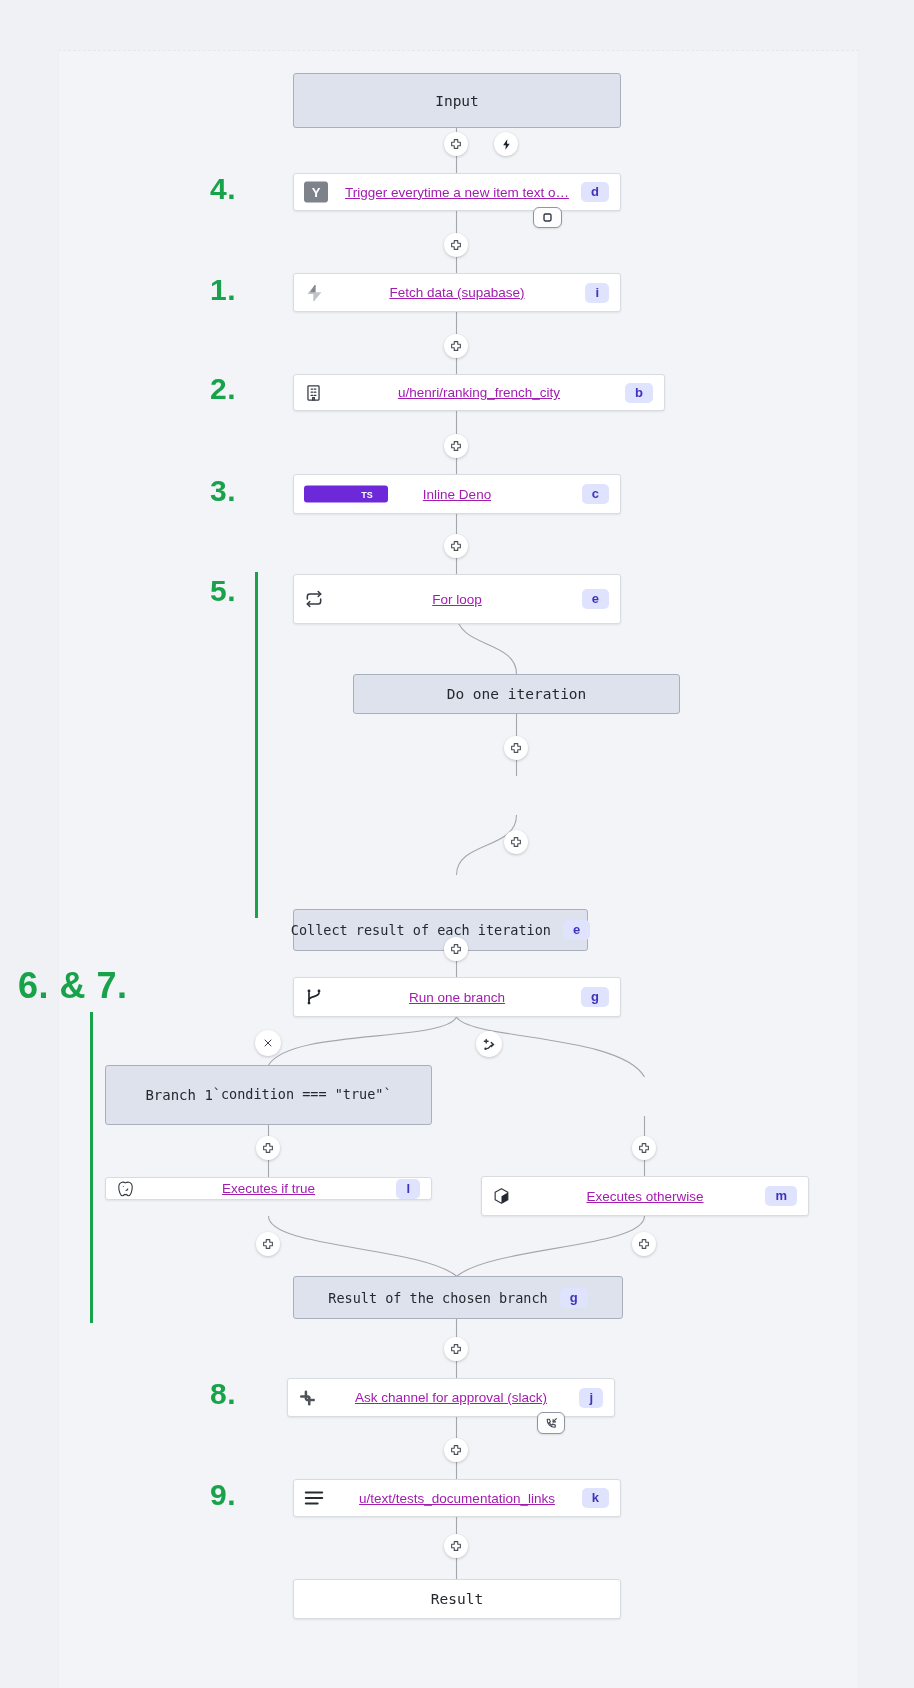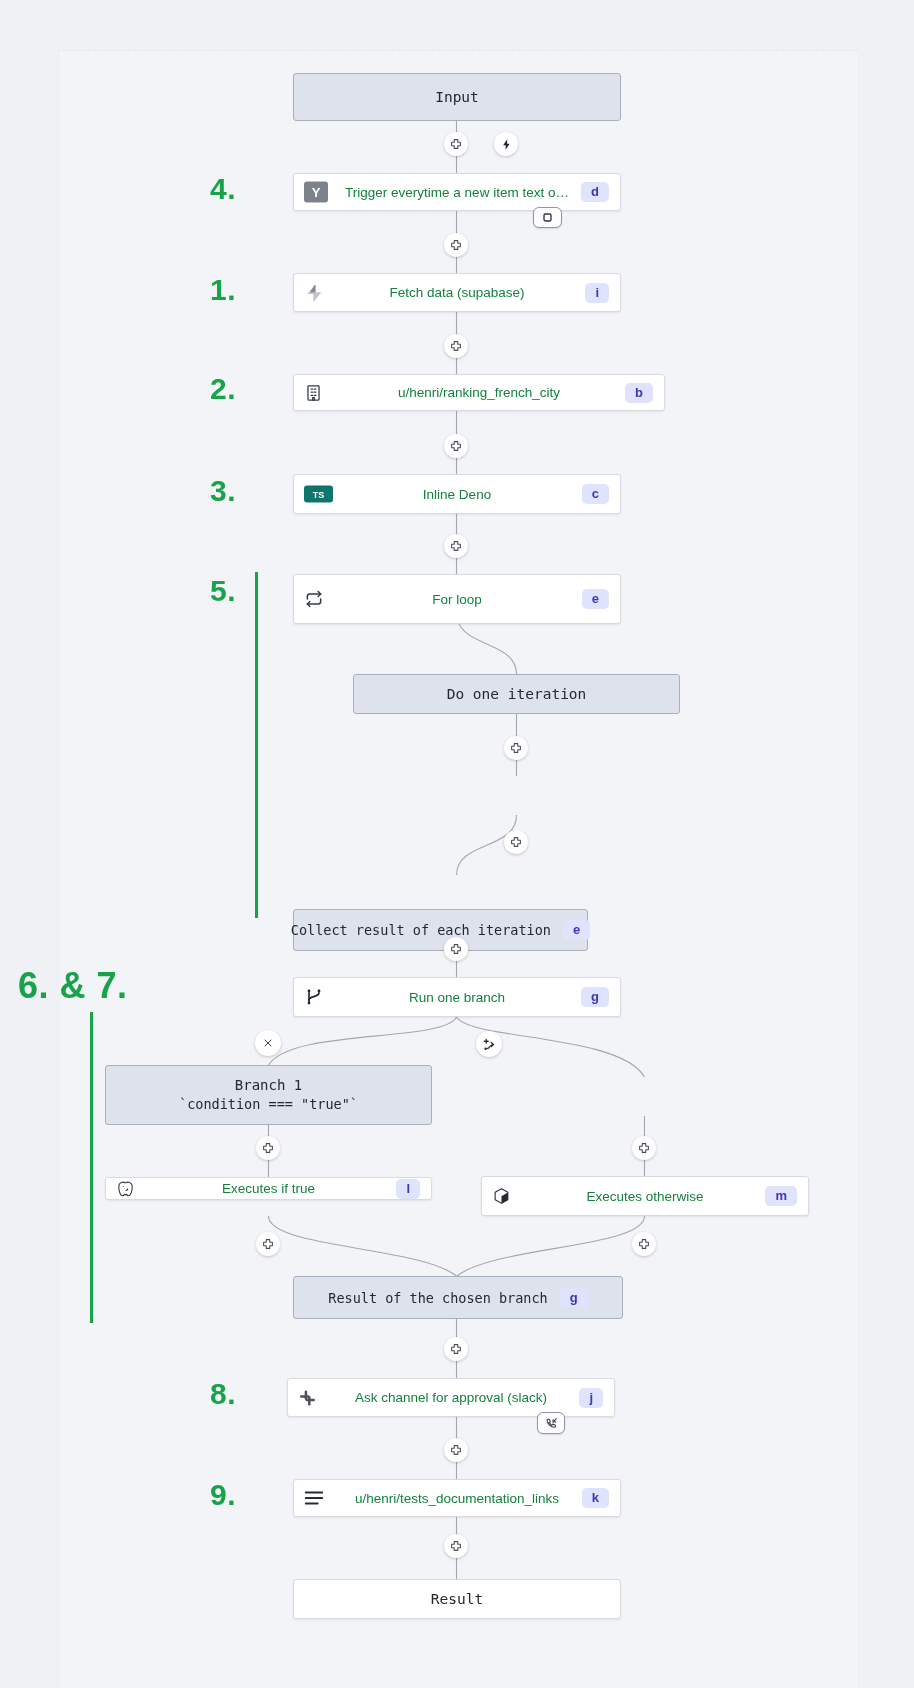--- a/index.html
+++ b/index.html
@@ -6,43 +6,43 @@
   .stage{position:relative;width:914px;height:1688px;background:#eff1f4;overflow:hidden;
          font-family:"Liberation Sans",sans-serif;}
   .inner-canvas{position:absolute;left:58px;top:50px;width:799px;height:1638px;
                 background:#f3f4f7;border-top:1px dashed #e4e7eb;border-left:1px solid #eceef2;border-right:1px solid #eceef2;}
   svg.edges{position:absolute;left:0;top:0;}
 
   .box{position:absolute;box-sizing:border-box;display:flex;align-items:center;justify-content:center;
        border-radius:3px;}
   .box.white{background:#ffffff;border:1px solid #d8dbe0;box-shadow:0 1px 2px rgba(16,24,40,.08);}
   .box.gray{background:#dde2ed;border:1px solid #a9b0bd;font-family:"DejaVu Sans Mono",monospace;}
-  .lbl{font-size:13.5px;color:#15803d;white-space:nowrap;}
+  .lbl{font-size:13.5px;color:#a21caf;white-space:nowrap;text-decoration:underline;}
   .mono{font-family:"DejaVu Sans Mono",monospace;font-size:14.5px;color:#24292f;white-space:nowrap;}
   .mono.small{font-size:13.5px;}
   .nicon{position:absolute;left:10px;top:50%;transform:translateY(-50%);display:flex;align-items:center;}
   .badge{position:absolute;right:11px;top:50%;transform:translateY(-50%);background:#e0e3fd;color:#4034b8;
          font-family:"Liberation Sans",sans-serif;font-weight:700;font-size:13px;line-height:20px;
          padding:0 10px;border-radius:5px;}
   .badge.inline{position:static;transform:none;margin-left:12px;}
 
   .plus-btn{position:absolute;width:24px;height:24px;border-radius:50%;background:#fff;
             box-shadow:0 1px 3px rgba(16,24,40,.22);display:flex;align-items:center;justify-content:center;cursor:pointer;}
   .circ{position:absolute;width:26px;height:26px;border-radius:50%;background:#fff;
         box-shadow:0 1px 3px rgba(16,24,40,.22);display:flex;align-items:center;justify-content:center;cursor:pointer;}
 
   .ann{position:absolute;color:#18a34b;font-weight:800;font-size:30px;line-height:1;letter-spacing:.5px;}
   .ann.right{left:180px;width:56px;text-align:right;}
   .gline{position:absolute;width:3px;background:#18a34b;}
 
   .hn{width:24px;height:21px;border-radius:3px;background:#7d828b;color:#fff;font-weight:700;font-size:13px;
       display:flex;align-items:center;justify-content:center;}
-  .ts{width:29px;height:17px;border-radius:3px;background:#0f766e;color:#fff;font-weight:700;font-size:9px;
-      display:flex;align-items:center;justify-content:center;}
-  .two-line{flex-direction:column;line-height:1.45;}
+  .ts{width:42px;height:17px;border-radius:3px;background:#6d28d9;color:#fff;font-weight:700;font-size:9px;
+      display:flex;align-items:center;justify-content:center;padding-left:42px;}
+  .two-line{flex-direction:row;line-height:1.45;}
   .indicator{position:absolute;border:1px solid #9096a0;border-radius:6px;background:#fdfdfe;
              box-shadow:0 1px 2px rgba(16,24,40,.12);display:flex;align-items:center;justify-content:center;}
 </style>
 </head>
 <body>
 
 <div class="stage">
   <div class="inner-canvas"></div>
 
   <svg class="edges" width="914" height="1688">
@@ -72,21 +72,21 @@
   <div class="ann right" style="top:275px">1.</div>
   <div class="ann right" style="top:374px">2.</div>
   <div class="ann right" style="top:476px">3.</div>
   <div class="ann right" style="top:576px">5.</div>
   <div class="ann" style="left:18px;top:968px;font-size:36px">6. &amp; 7.</div>
   <div class="ann right" style="top:1379px">8.</div>
   <div class="ann right" style="top:1480px">9.</div>
   <div class="gline" style="left:255px;top:572px;height:346px"></div>
   <div class="gline" style="left:90px;top:1012px;height:311px"></div>
 
-  <div class="box gray" style="left:293px;top:73px;width:328px;height:48px">
+  <div class="box gray" style="left:293px;top:73px;width:328px;height:55px">
     <span class="mono">Input</span>
   </div>
 
   <div class="box white" style="left:293px;top:173px;width:328px;height:38px">
     <span class="nicon hn">Y</span>
     <span class="lbl">Trigger everytime a new item text o…</span>
     <span class="badge">d</span>
   </div>
   <div class="indicator" style="left:533px;top:207px;width:27px;height:19px">
     <svg width="11" height="11" viewBox="0 0 12 12">
@@ -212,21 +212,21 @@
         <path d="M15 4.5V9h4.5"></path>
       </svg>
   </div>
 
   <div class="box white" style="left:293px;top:1479px;width:328px;height:38px">
     <span class="nicon">
       <svg width="20" height="17" viewBox="0 0 22 17" fill="none" stroke="#272c33" stroke-width="2.3" stroke-linecap="round">
           <path d="M2 2.5h18M2 8.5h18M2 14.5h13"></path>
         </svg>
     </span>
-    <span class="lbl">u/henri/tests_documentation_links</span>
+    <span class="lbl">u/text/tests_documentation_links</span>
     <span class="badge">k</span>
   </div>
 
   <div class="box white" style="left:293px;top:1579px;width:328px;height:40px">
     <span class="mono">Result</span>
   </div>
 
   <div class="plus-btn" style="left:444px;top:132px">
       <svg width="14" height="14" viewBox="0 0 24 24">
         <path d="M9 4.5h6V9h4.5v6H15v4.5H9V15H4.5V9H9z" fill="#fff" stroke="#4b5058" stroke-width="1.9" stroke-linejoin="round"></path>

